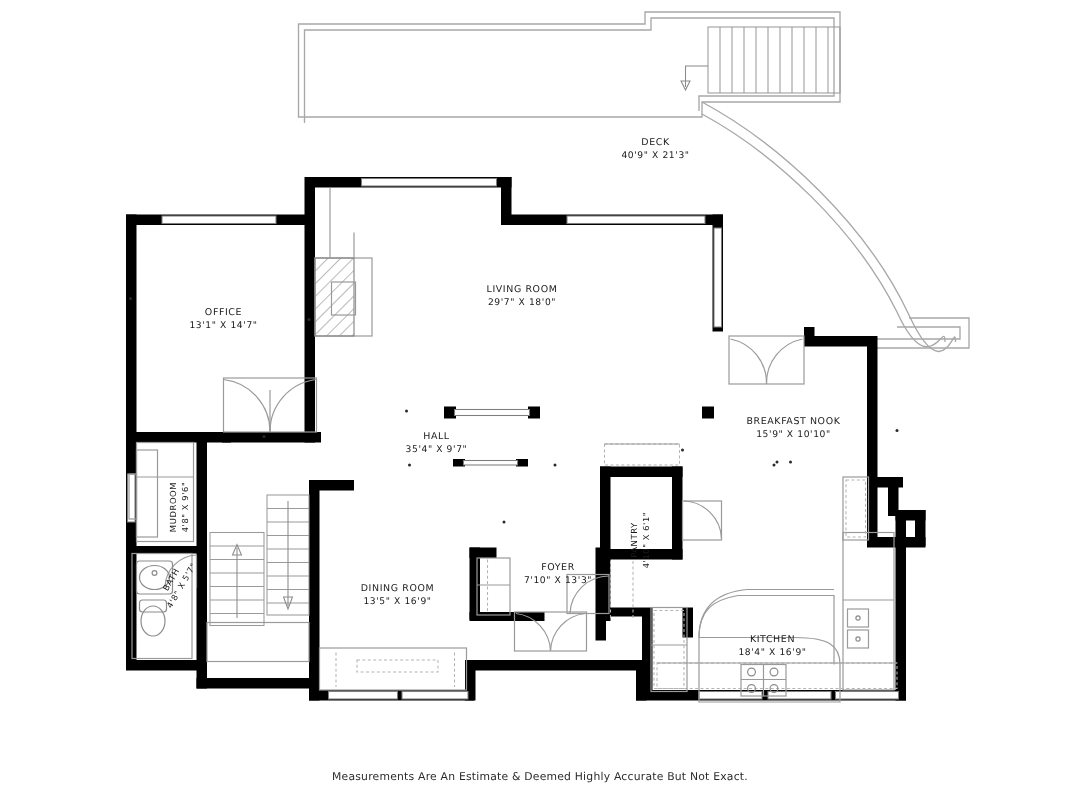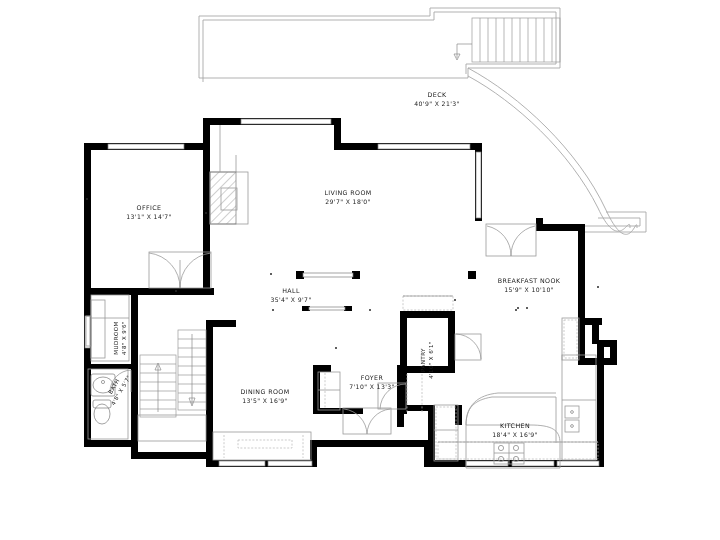--- a/index.html
+++ b/index.html
@@ -397,14 +397,15 @@
       </g>
 
       <g>
         <text class="room-label room-name" x="515" y="426">KITCHEN</text>
         <text class="room-label room-dims" x="515" y="435">18'4" X 16'9"</text>
       </g>
 
     </g>
   </svg>
 
+  <div class="footer-note">Measurements Are An Estimate &amp; Deemed Highly Accurate But Not Exact.</div>
 
 </div>
 
 </body></html>

